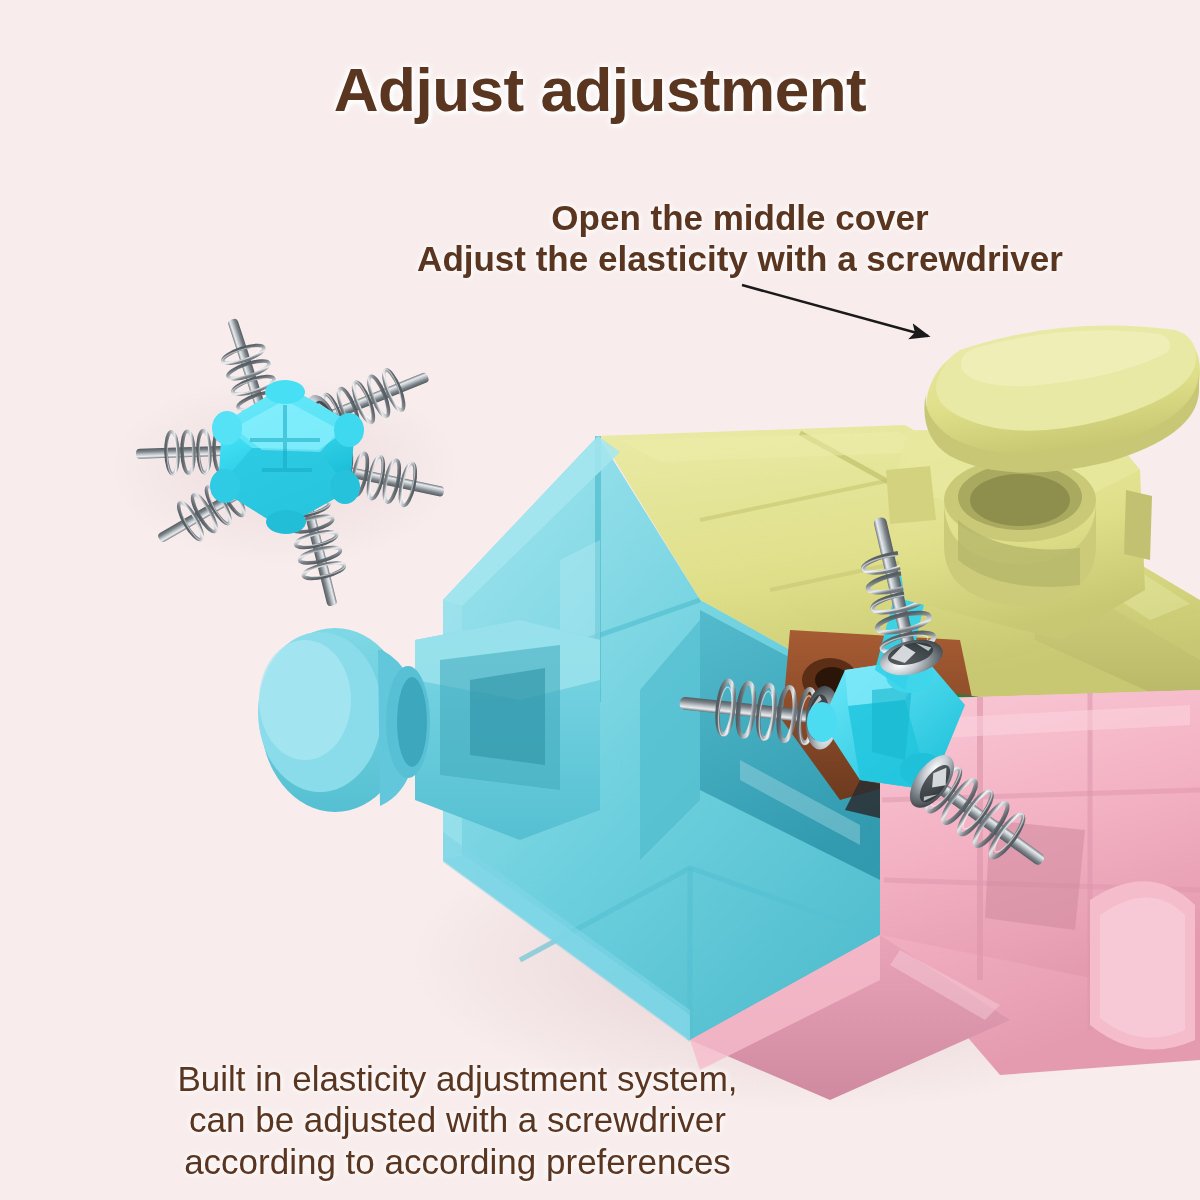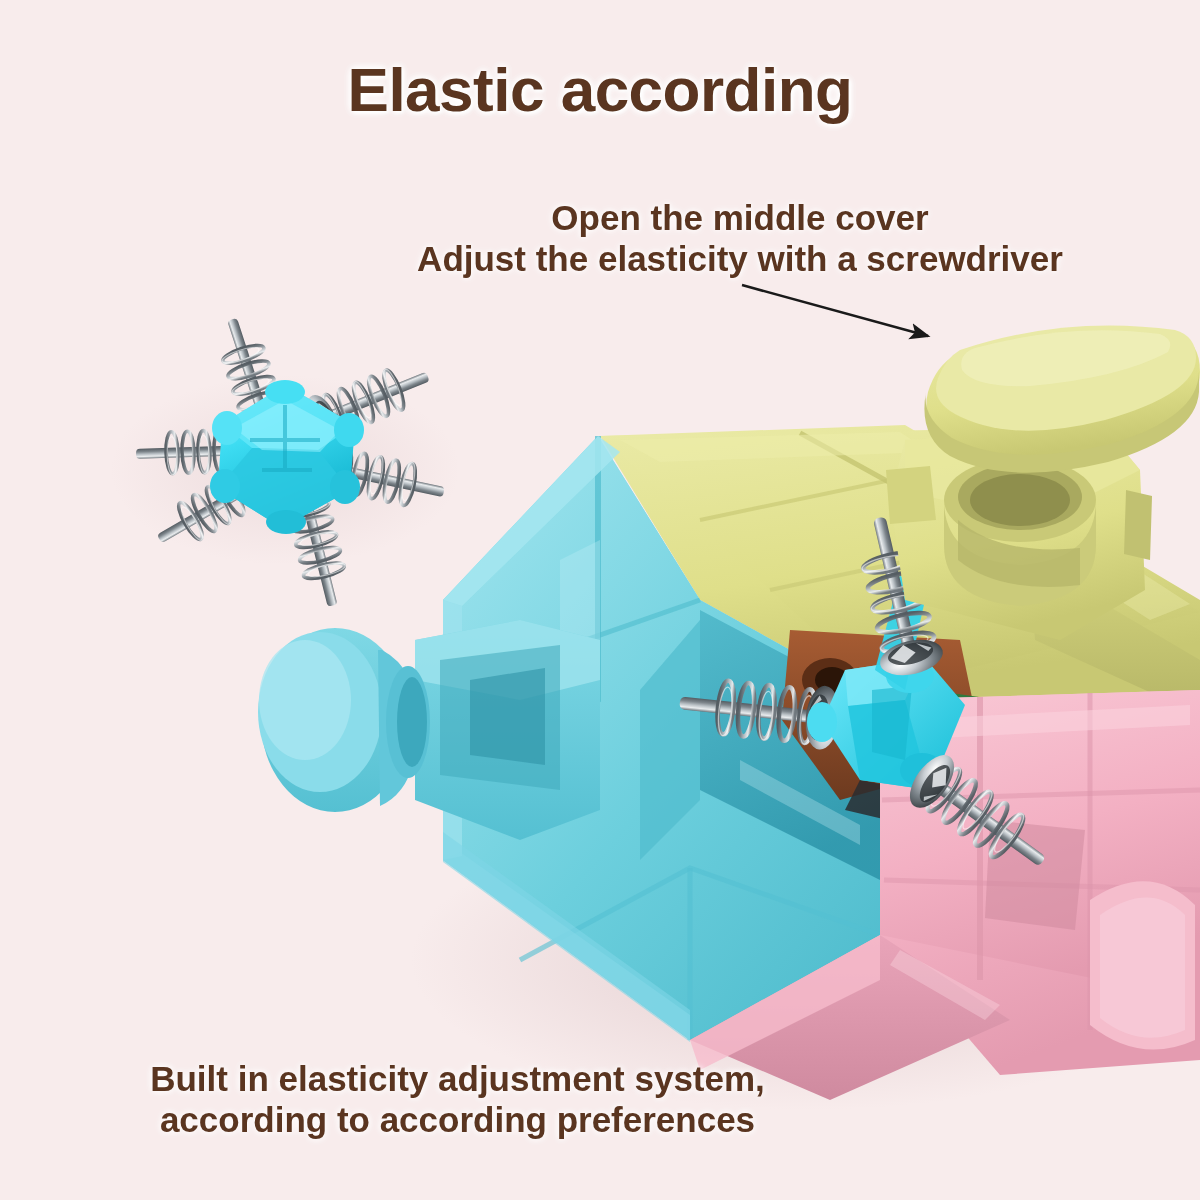--- a/index.html
+++ b/index.html
@@ -52,21 +52,21 @@
   }
   .footer-block {
     position: absolute;
     left: 0px;
     top: 1058px;
     width: 915px;
     z-index: 40;
   }
   .footer-line {
     font-size: 35px;
-    font-weight: 700;
+    font-weight: 400;
     color: #5a3520;
     line-height: 1.18;
     text-align: center;
     white-space: nowrap;
     text-shadow: 0 0 9px #fff, 0 0 6px #fff;
   }
 
   
   .art { position: absolute; inset: 0; z-index: 10; }
   .art svg { display: block; }
@@ -360,25 +360,26 @@
           <path d="M926,392 Q922,418 952,438 Q1010,468 1110,444
                    Q1198,418 1199,372 L1199,392 Q1196,436 1108,462
                    Q1008,486 950,456 Q918,436 926,392 Z" fill="#c7c776"></path>
         </g>
       </g>
 
       <line x1="742" y1="285" x2="928" y2="336" stroke="#1a1a1a" stroke-width="2.6" marker-end="url(#arrowHead)"></line>
     </svg>
   </div>
 
-  <div class="title">Elastic according</div>
+  <div class="title">Adjust adjustment</div>
 
   <div class="sub-block">
     <div class="sub-line">Open the middle cover</div>
     <div class="sub-line">Adjust the elasticity with a screwdriver</div>
   </div>
 
   <div class="footer-block">
     <div class="footer-line">Built in elasticity adjustment system,</div>
+    <div class="footer-line">can be adjusted with a screwdriver</div>
     <div class="footer-line">according to according preferences</div>
   </div>
 
 </div>
 
 </body></html>

